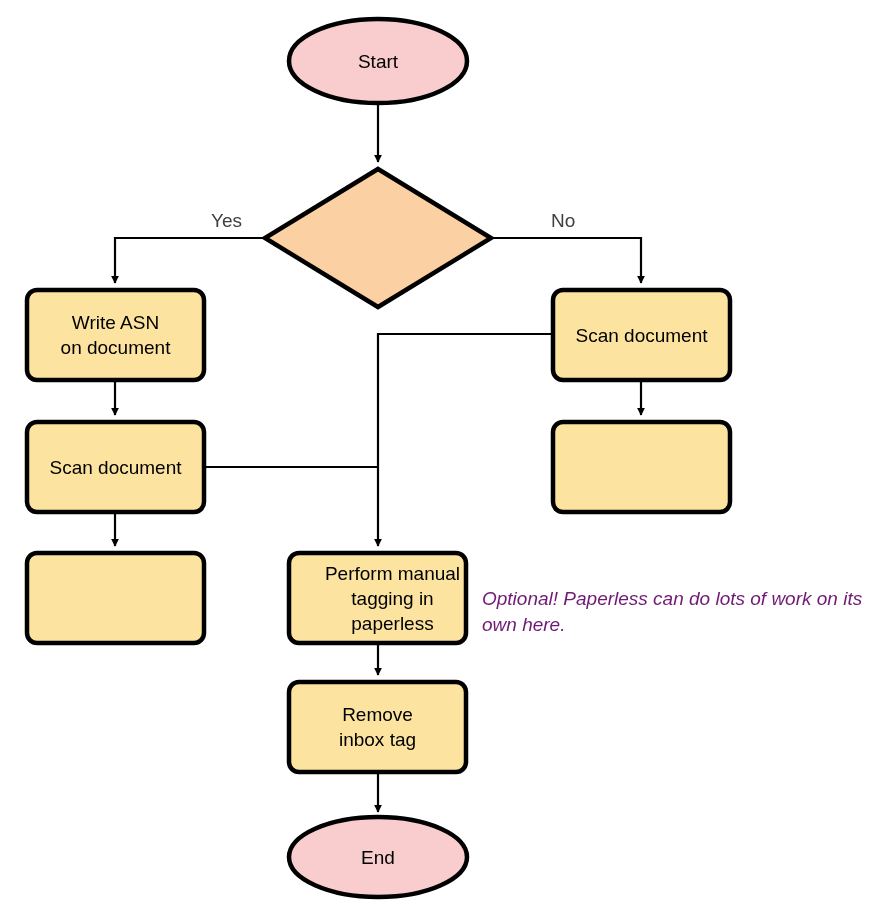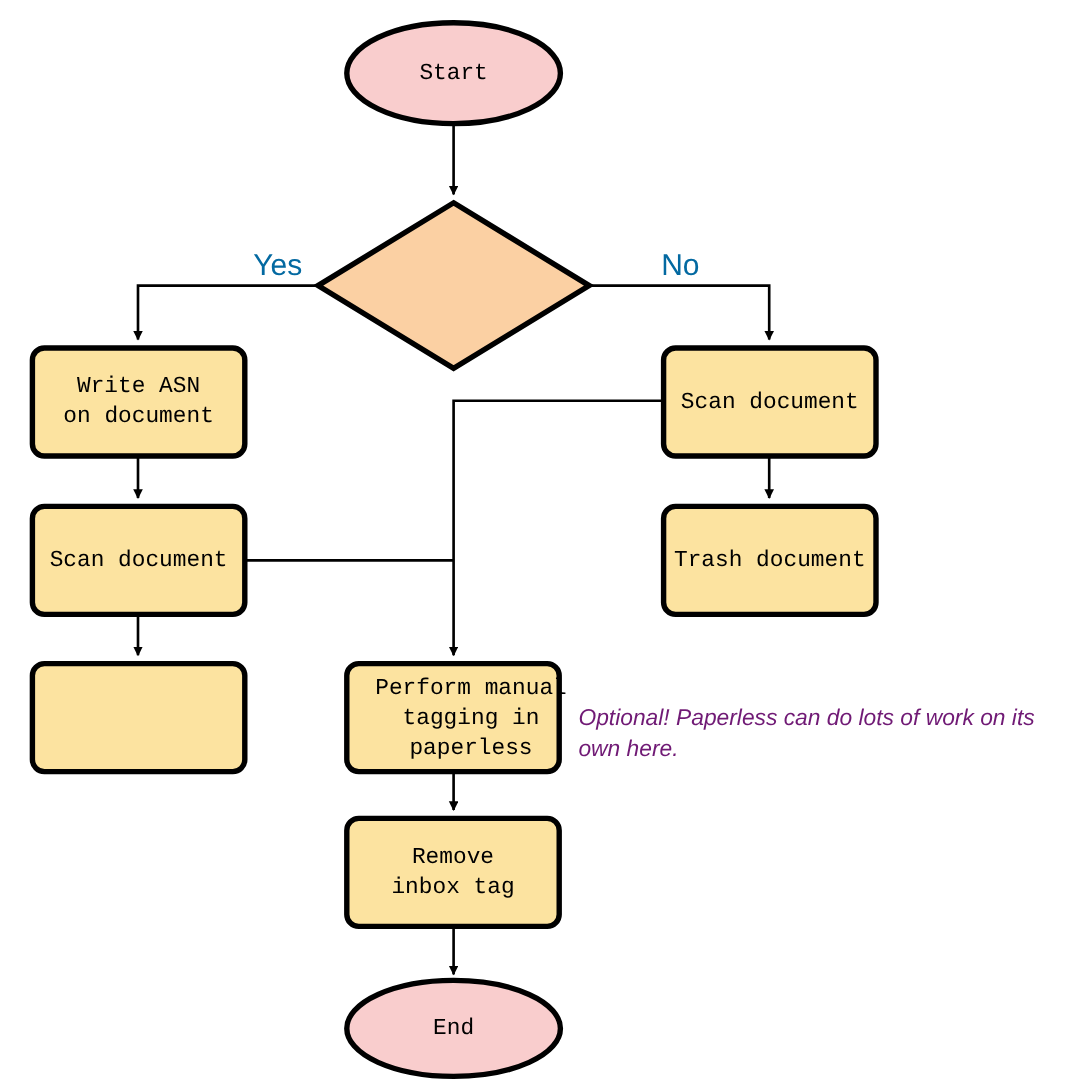--- a/index.html
+++ b/index.html
@@ -26,31 +26,31 @@
     width: 888px;
     height: 907px;
   }
   .node-label {
     position: absolute;
     display: flex;
     align-items: center;
     justify-content: center;
     text-align: center;
     color: #000000;
-    font-family: Liberation Mono, monospace;
+    font-family: Liberation Sans, sans-serif;
     font-size: 19px;
     line-height: 25px;
     white-space: pre-line;
     pointer-events: none;
   }
   .edge-label {
     position: absolute;
-    color: #0369a1;
+    color: #404040;
     font-family: "Liberation Sans", sans-serif;
-    font-size: 25px;
+    font-size: 19px;
     line-height: 22px;
     white-space: nowrap;
   }
   .note-text {
     position: absolute;
     color: #701a75;
     font-family: "Liberation Sans", sans-serif;
     font-style: italic;
     font-size: 19px;
     line-height: 26px;
@@ -119,21 +119,20 @@
 
 
   <div class="node-label" style="left:27px; top:290px; width:177px; height:90px;">Write ASN
 on document</div>
 
   <div class="node-label" style="left:27px; top:422px; width:177px; height:90px;">Scan document</div>
 
 
   <div class="node-label" style="left:553px; top:422px; width:177px; height:90px; top:290px;">Scan document</div>
 
-  <div class="node-label" style="left:553px; top:422px; width:177px; height:90px;">Trash document</div>
 
   <div class="node-label" style="left:304px; top:553px; width:177px; height:90px;">Perform manual
 tagging in
 paperless</div>
 
   <div class="node-label" style="left:289px; top:817px; width:178px; height:80px;">End</div>
 
   <div class="node-label" style="left:289px; top:682px; width:177px; height:90px;">Remove
 inbox tag</div>
 

